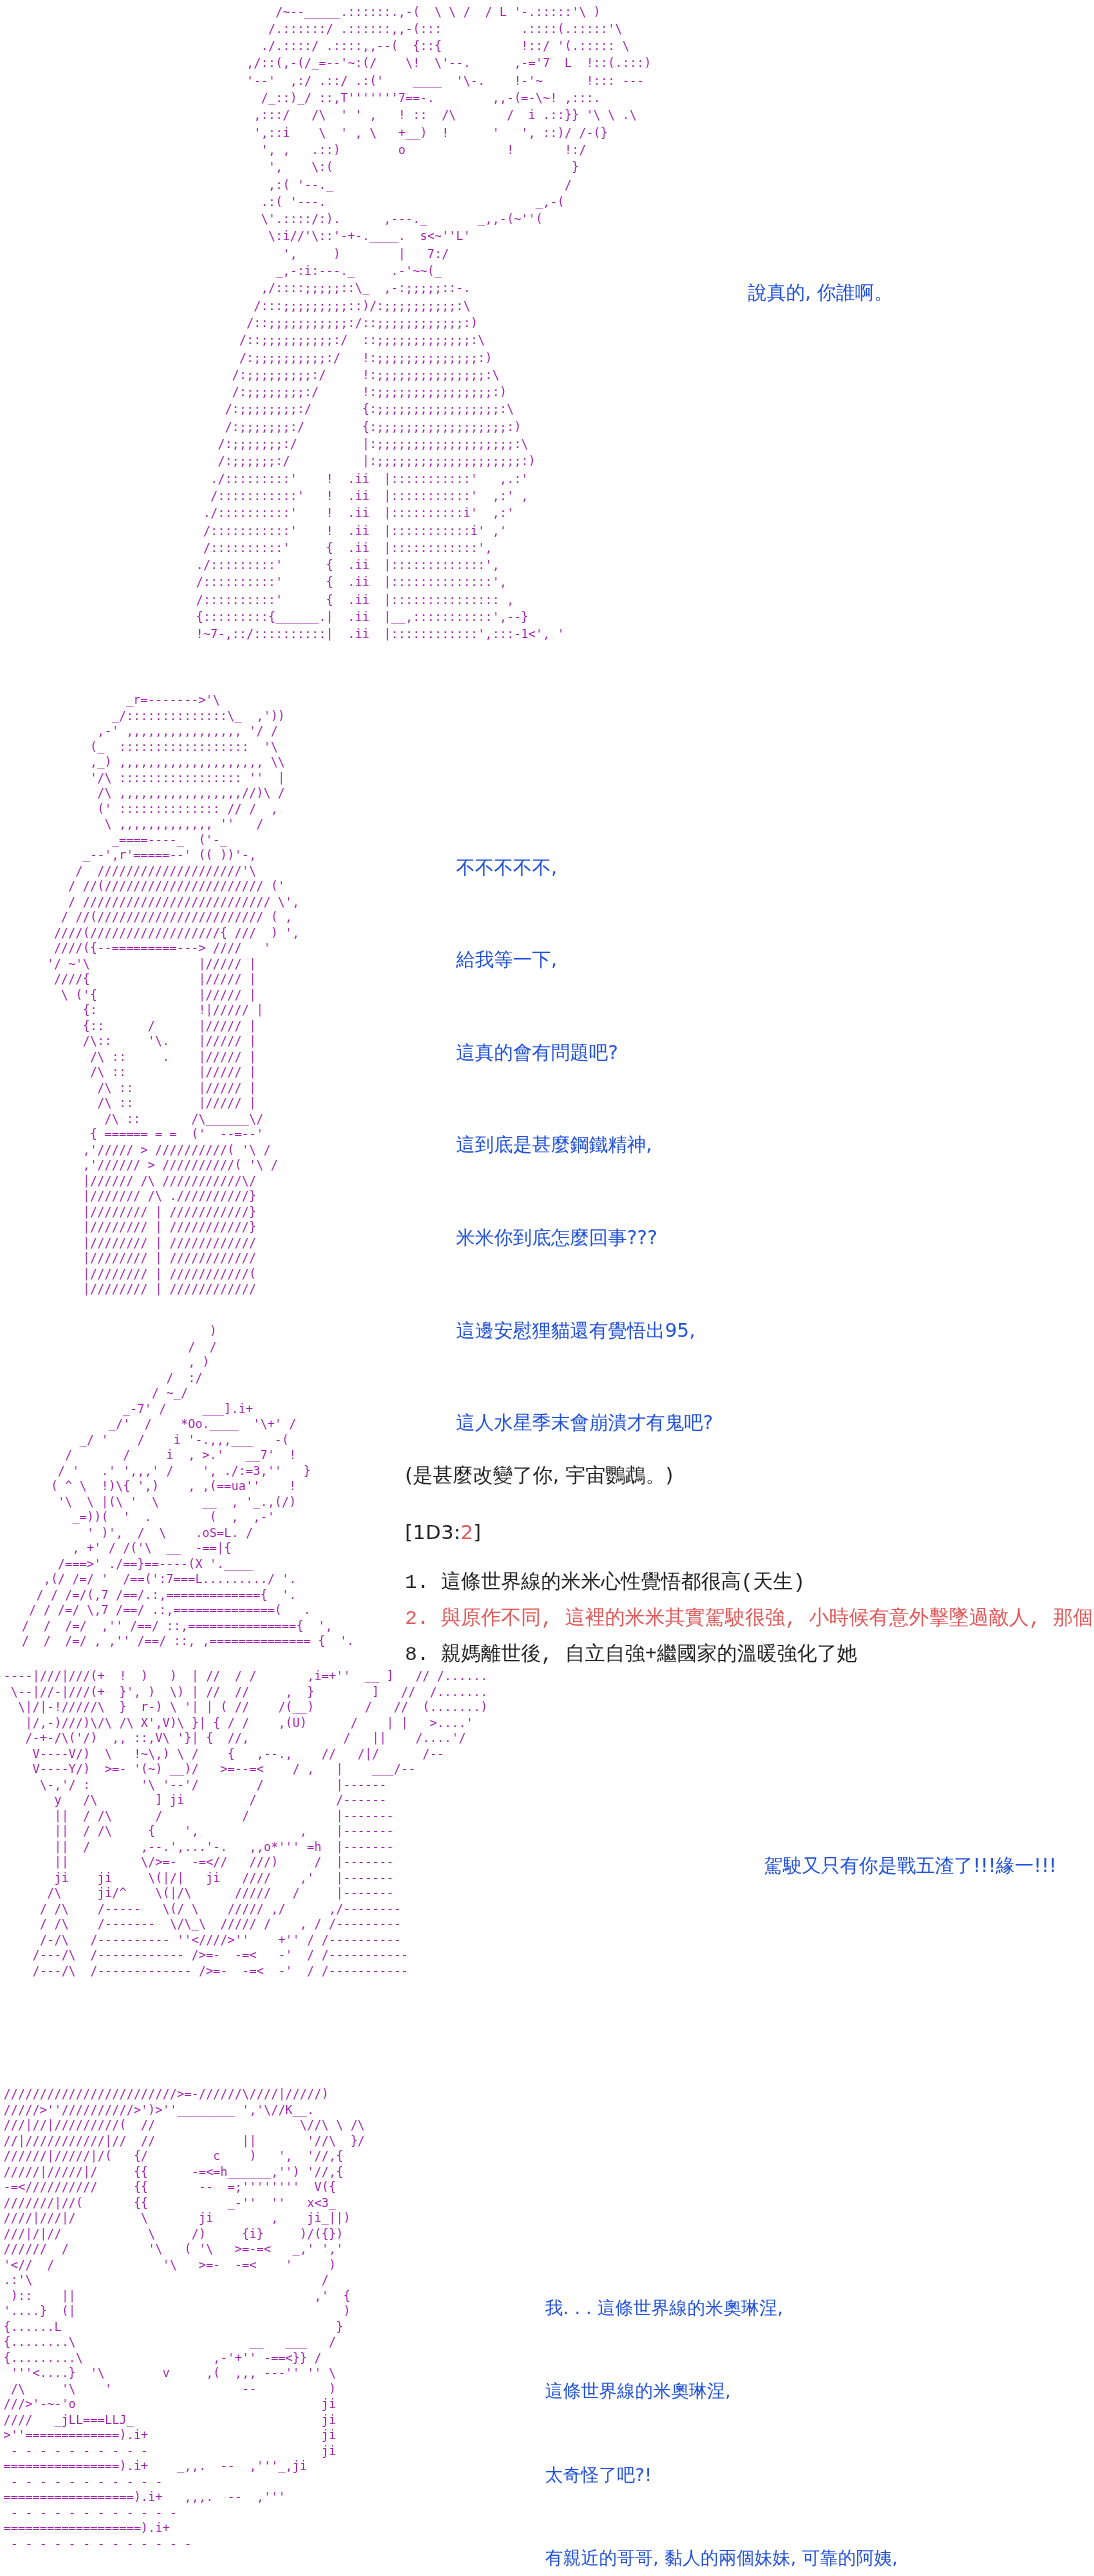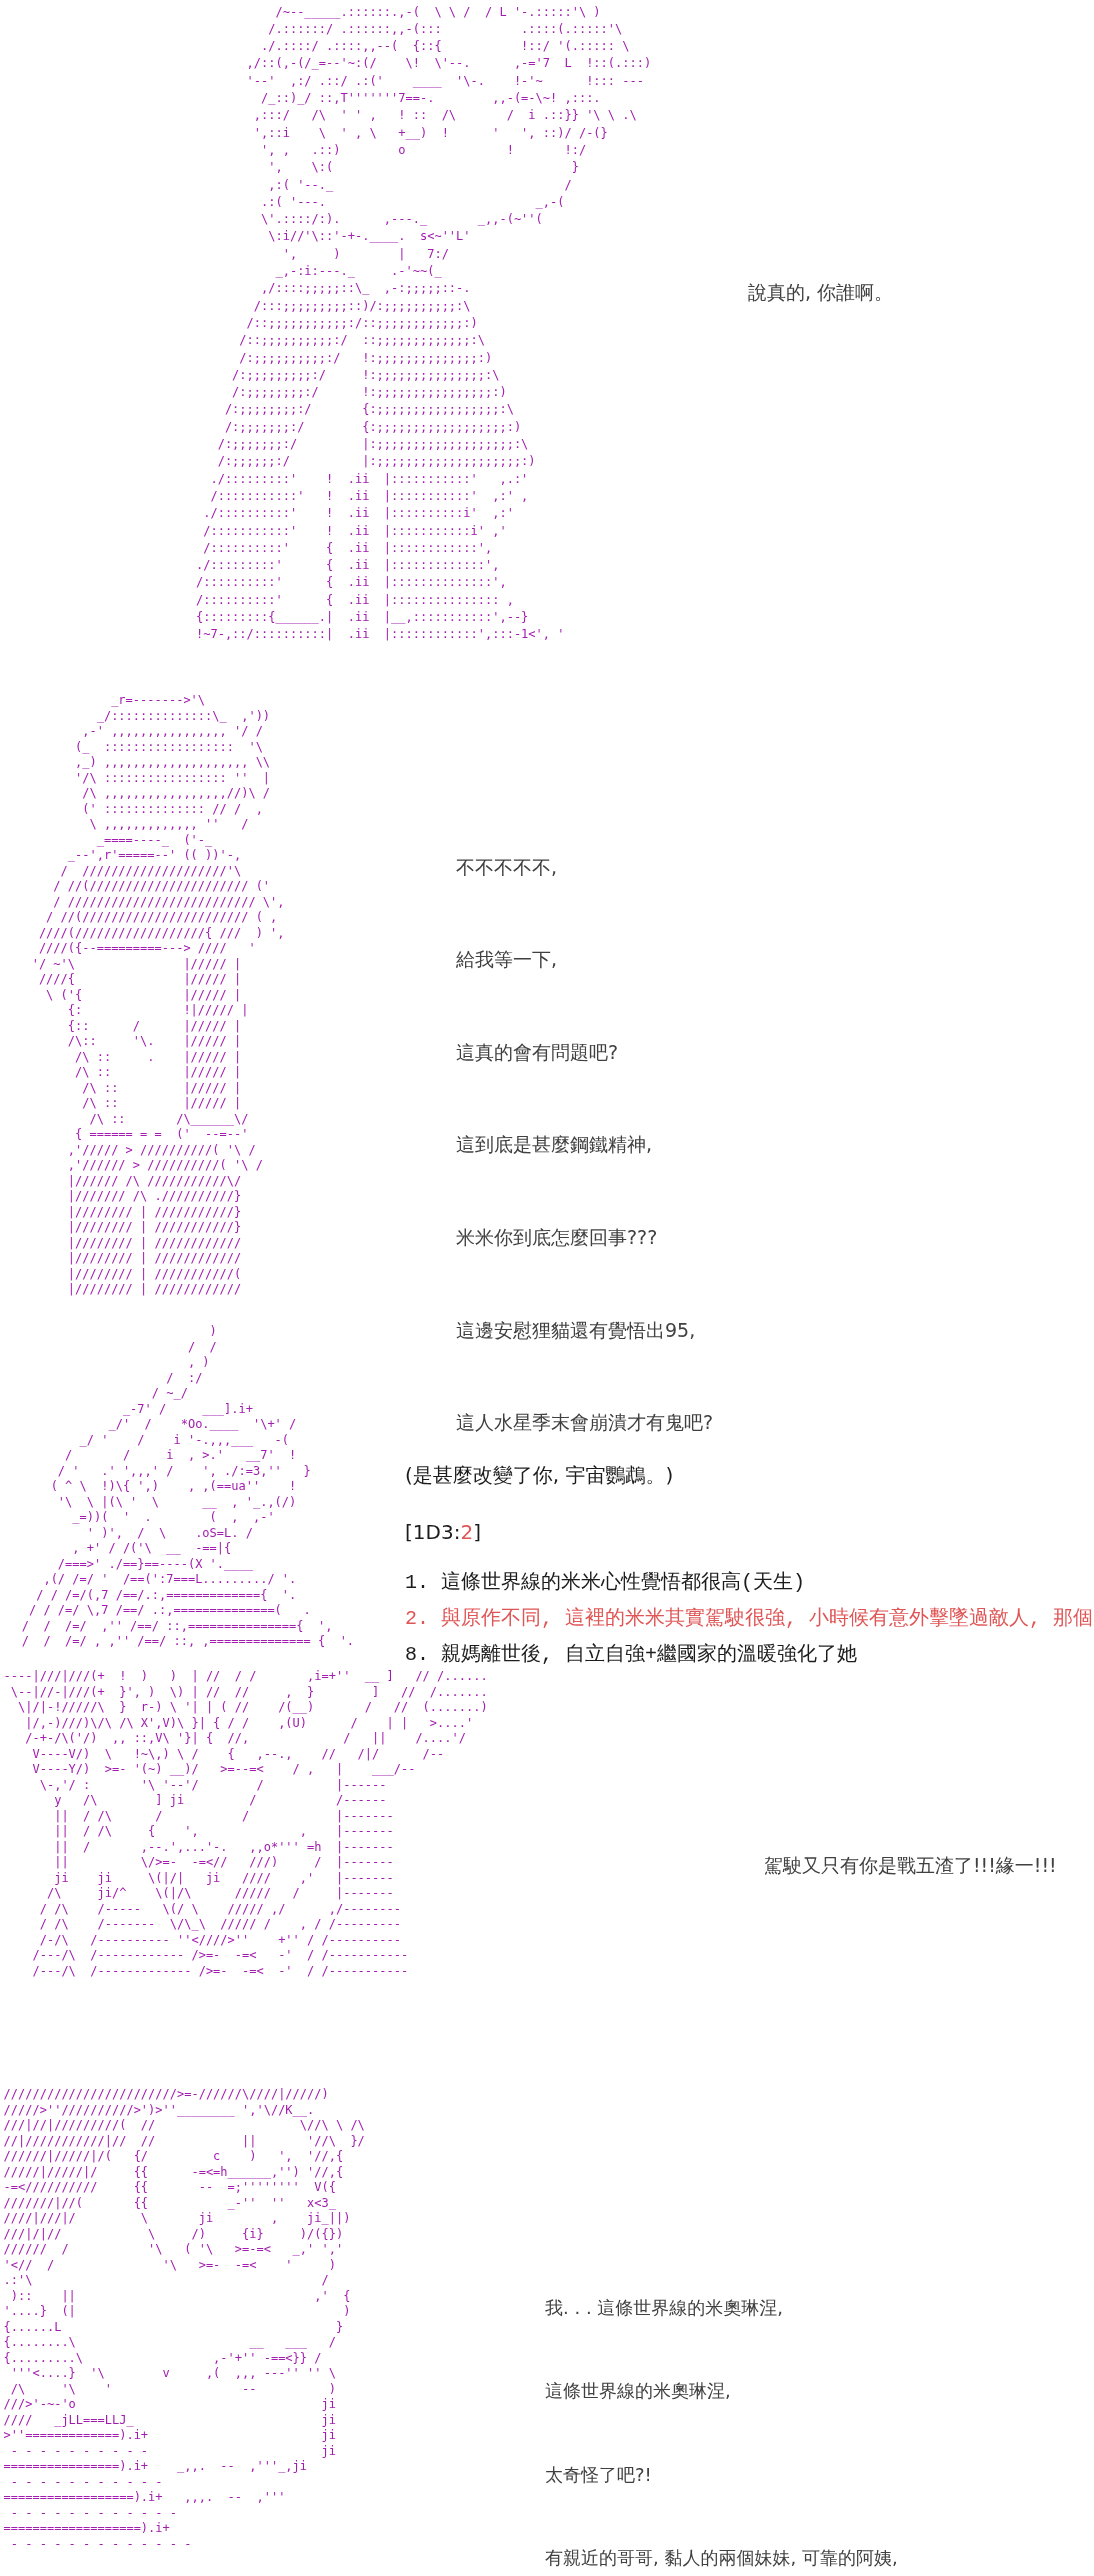--- a/index.html
+++ b/index.html
@@ -4,21 +4,21 @@
 <style>
   html,body{margin:0;padding:0;}
   body{
     width:1095px;height:2576px;position:relative;background:#ffffff;
     overflow:hidden;font-family:"DejaVu Sans",sans-serif;color:#1c1c1c;
   }
   .aa{
     position:absolute;margin:0;font-family:"DejaVu Sans Mono",monospace;
     font-size:12px;line-height:15.5px;color:#a21caf;white-space:pre;
   }
-  .dialogue{position:absolute;font-size:19px;line-height:1.2;color:#404040;white-space:pre;}
+  .dialogue{position:absolute;font-size:19px;line-height:1.2;color:#1d4ed8;white-space:pre;}
   .linestack-52 div{height:47px;white-space:pre;}
   .linestack-42 div{height:38px;white-space:pre;font-size:18px;}
   .roll-block{position:absolute;font-size:20px;color:#1c1c1c;margin-top:44px;}
   .roll-block .caption{margin-bottom:31px;white-space:pre;}
   .roll-block .dice{margin-bottom:24px;white-space:pre;}
   .roll-block .option{height:36px;white-space:pre;font-family:Liberation Mono, monospace;}
   .red{color:#e05555;}
 </style>
 </head>
 <body>
@@ -55,21 +55,21 @@
  ./::::::::::'    !  .ii  |::::::::::i'  ,:'
  /:::::::::::'    !  .ii  |:::::::::::i' ,'
  /::::::::::'     {  .ii  |::::::::::::',
 ./:::::::::'      {  .ii  |:::::::::::::',
 /::::::::::'      {  .ii  |::::::::::::::',
 /::::::::::'      {  .ii  |::::::::::::::: ,
 {:::::::::{______.|  .ii  |__,:::::::::::',--}
 !~7-,::/::::::::::|  .ii  |::::::::::::',:::-1&lt;', '</pre>
 <div class="dialogue" style="left:748px;top:281px;">說真的, 你誰啊。</div>
 
-<pre class="aa" style="left:10px;top:693px;">              _r=-------&gt;'\
+<pre class="aa" style="left:25px;top:693px;">              _r=-------&gt;'\
             _/::::::::::::::\_  ,'))
           ,-' ,,,,,,,,,,,,,,,, '/ /
          (_  ::::::::::::::::::  '\
          ,_) ,,,,,,,,,,,,,,,,,,,, \\
          '/\ ::::::::::::::::: ''  |
           /\ ,,,,,,,,,,,,,,,,,//)\ /
           (' :::::::::::::: // /  ,
            \ ,,,,,,,,,,,,, ''   /
             _====----_  ('-_
         _--',r'=====--' (( ))'-,

